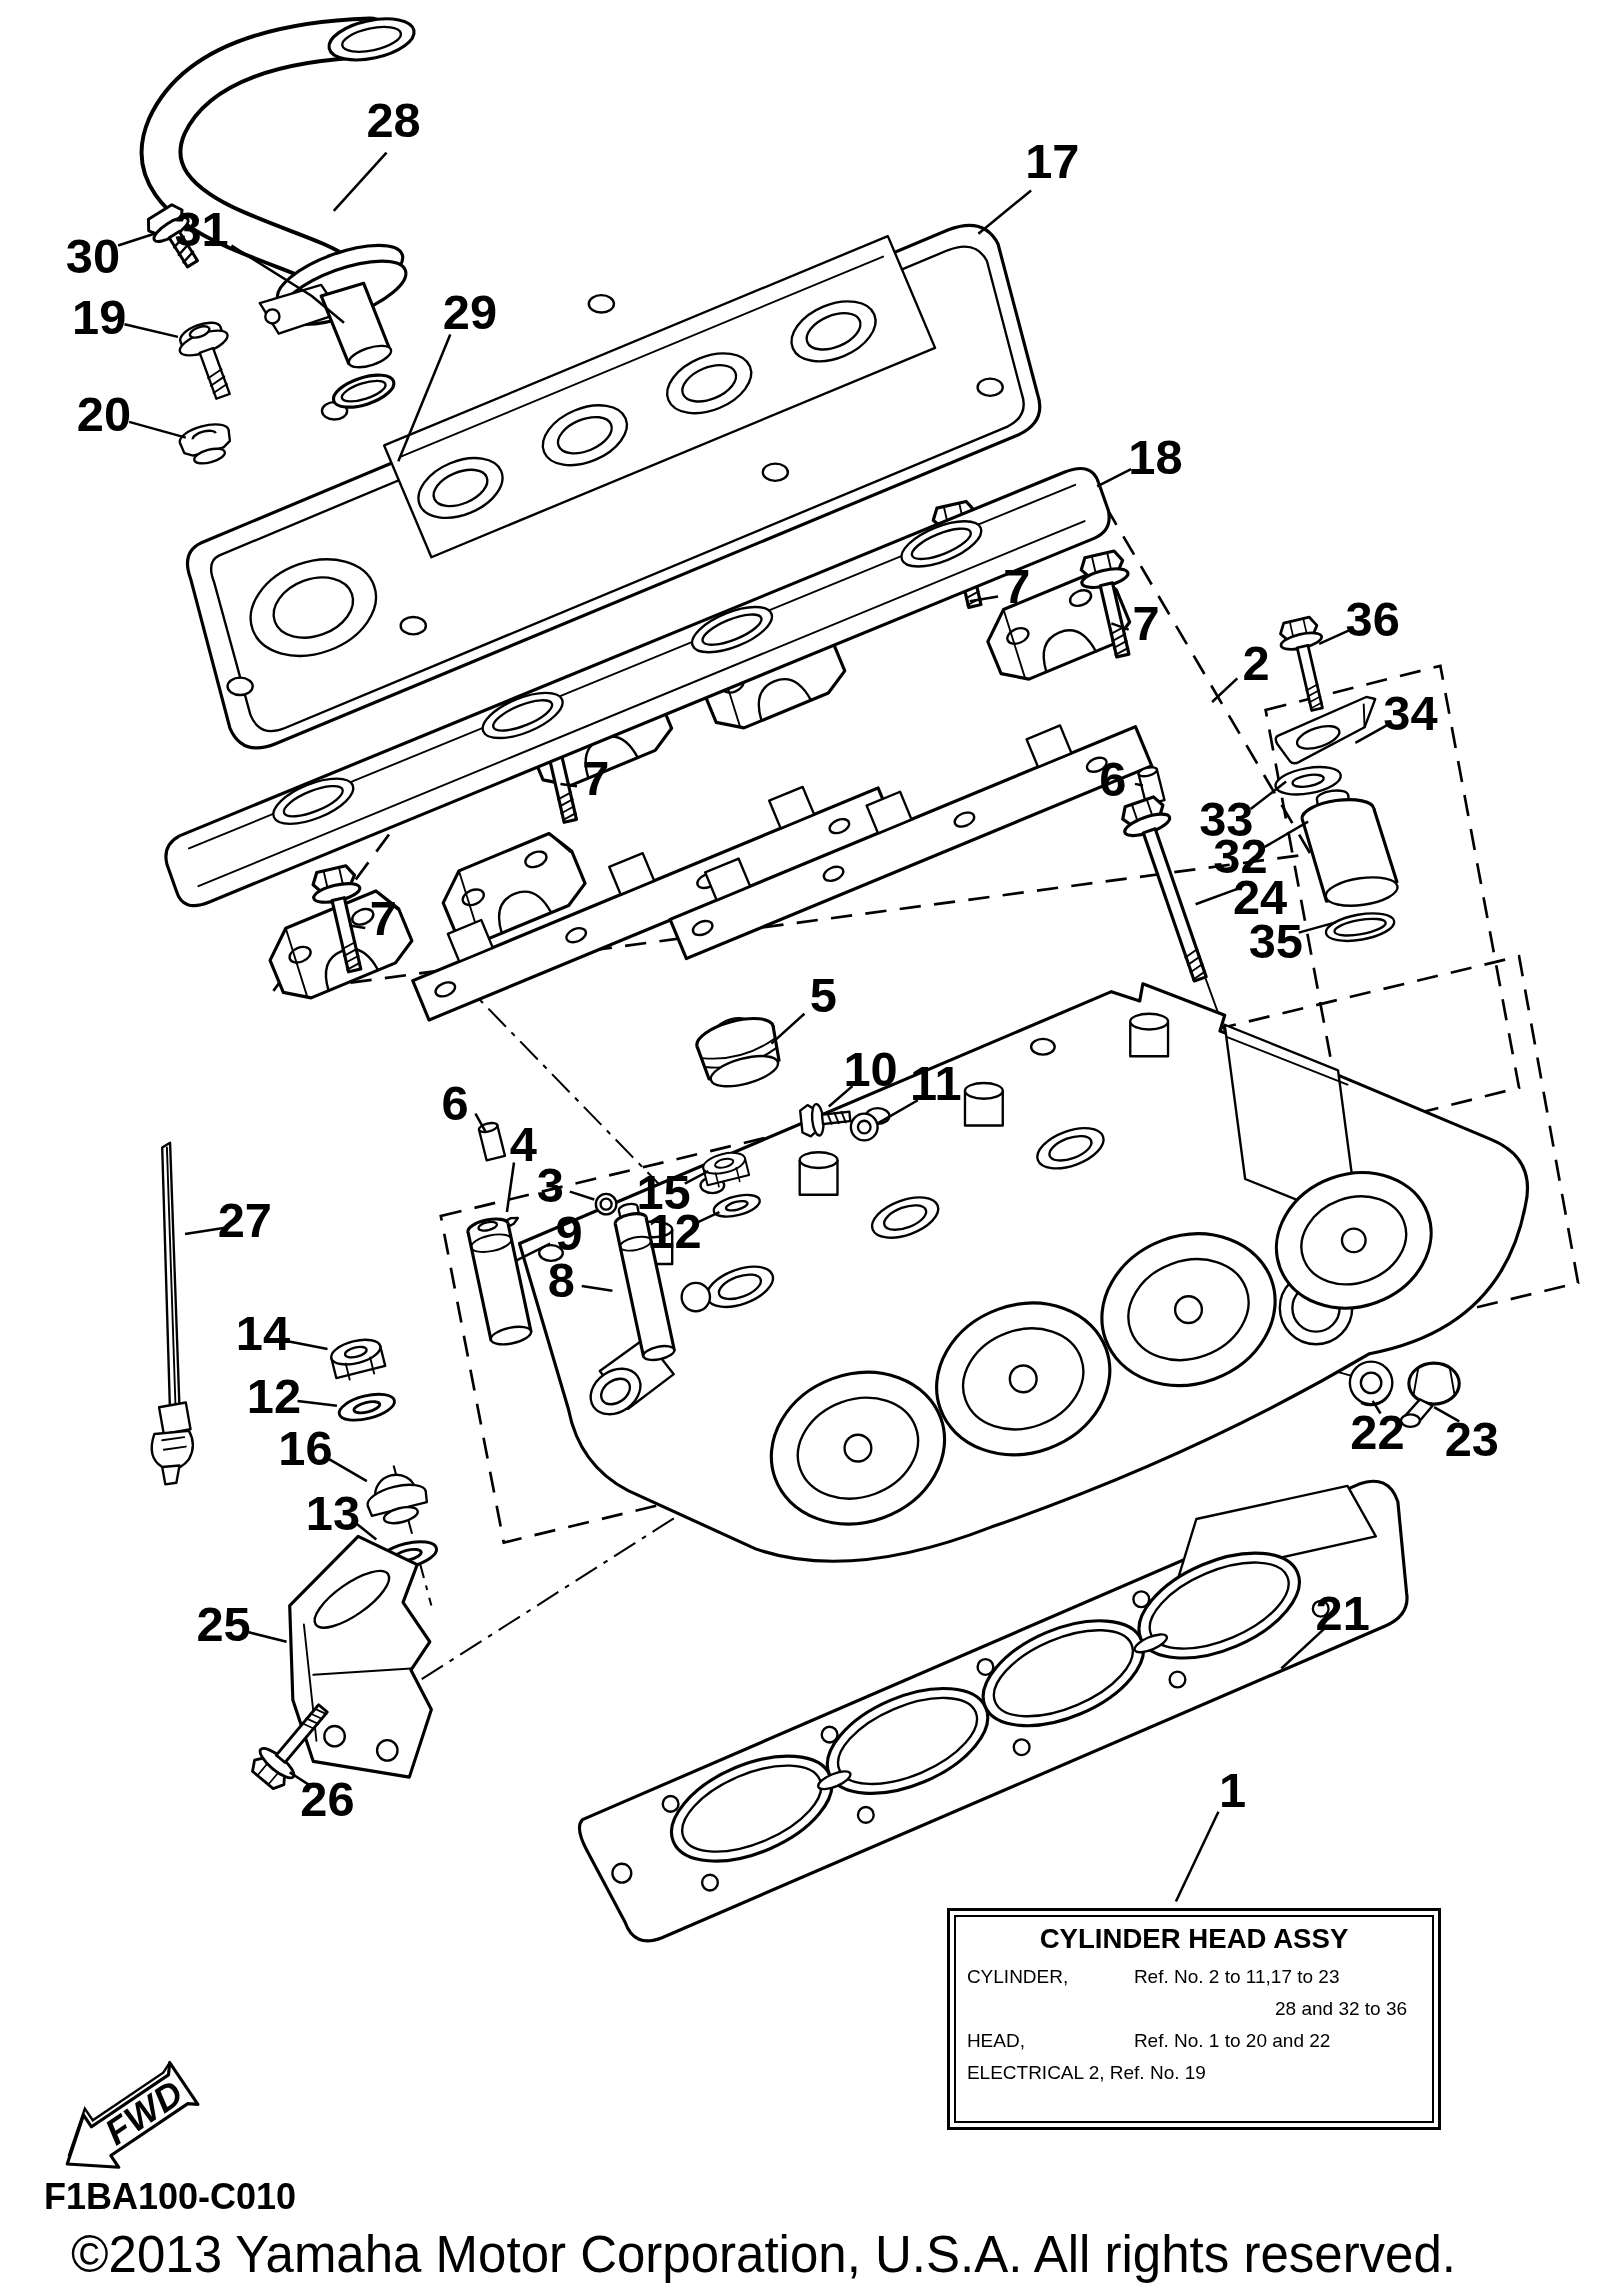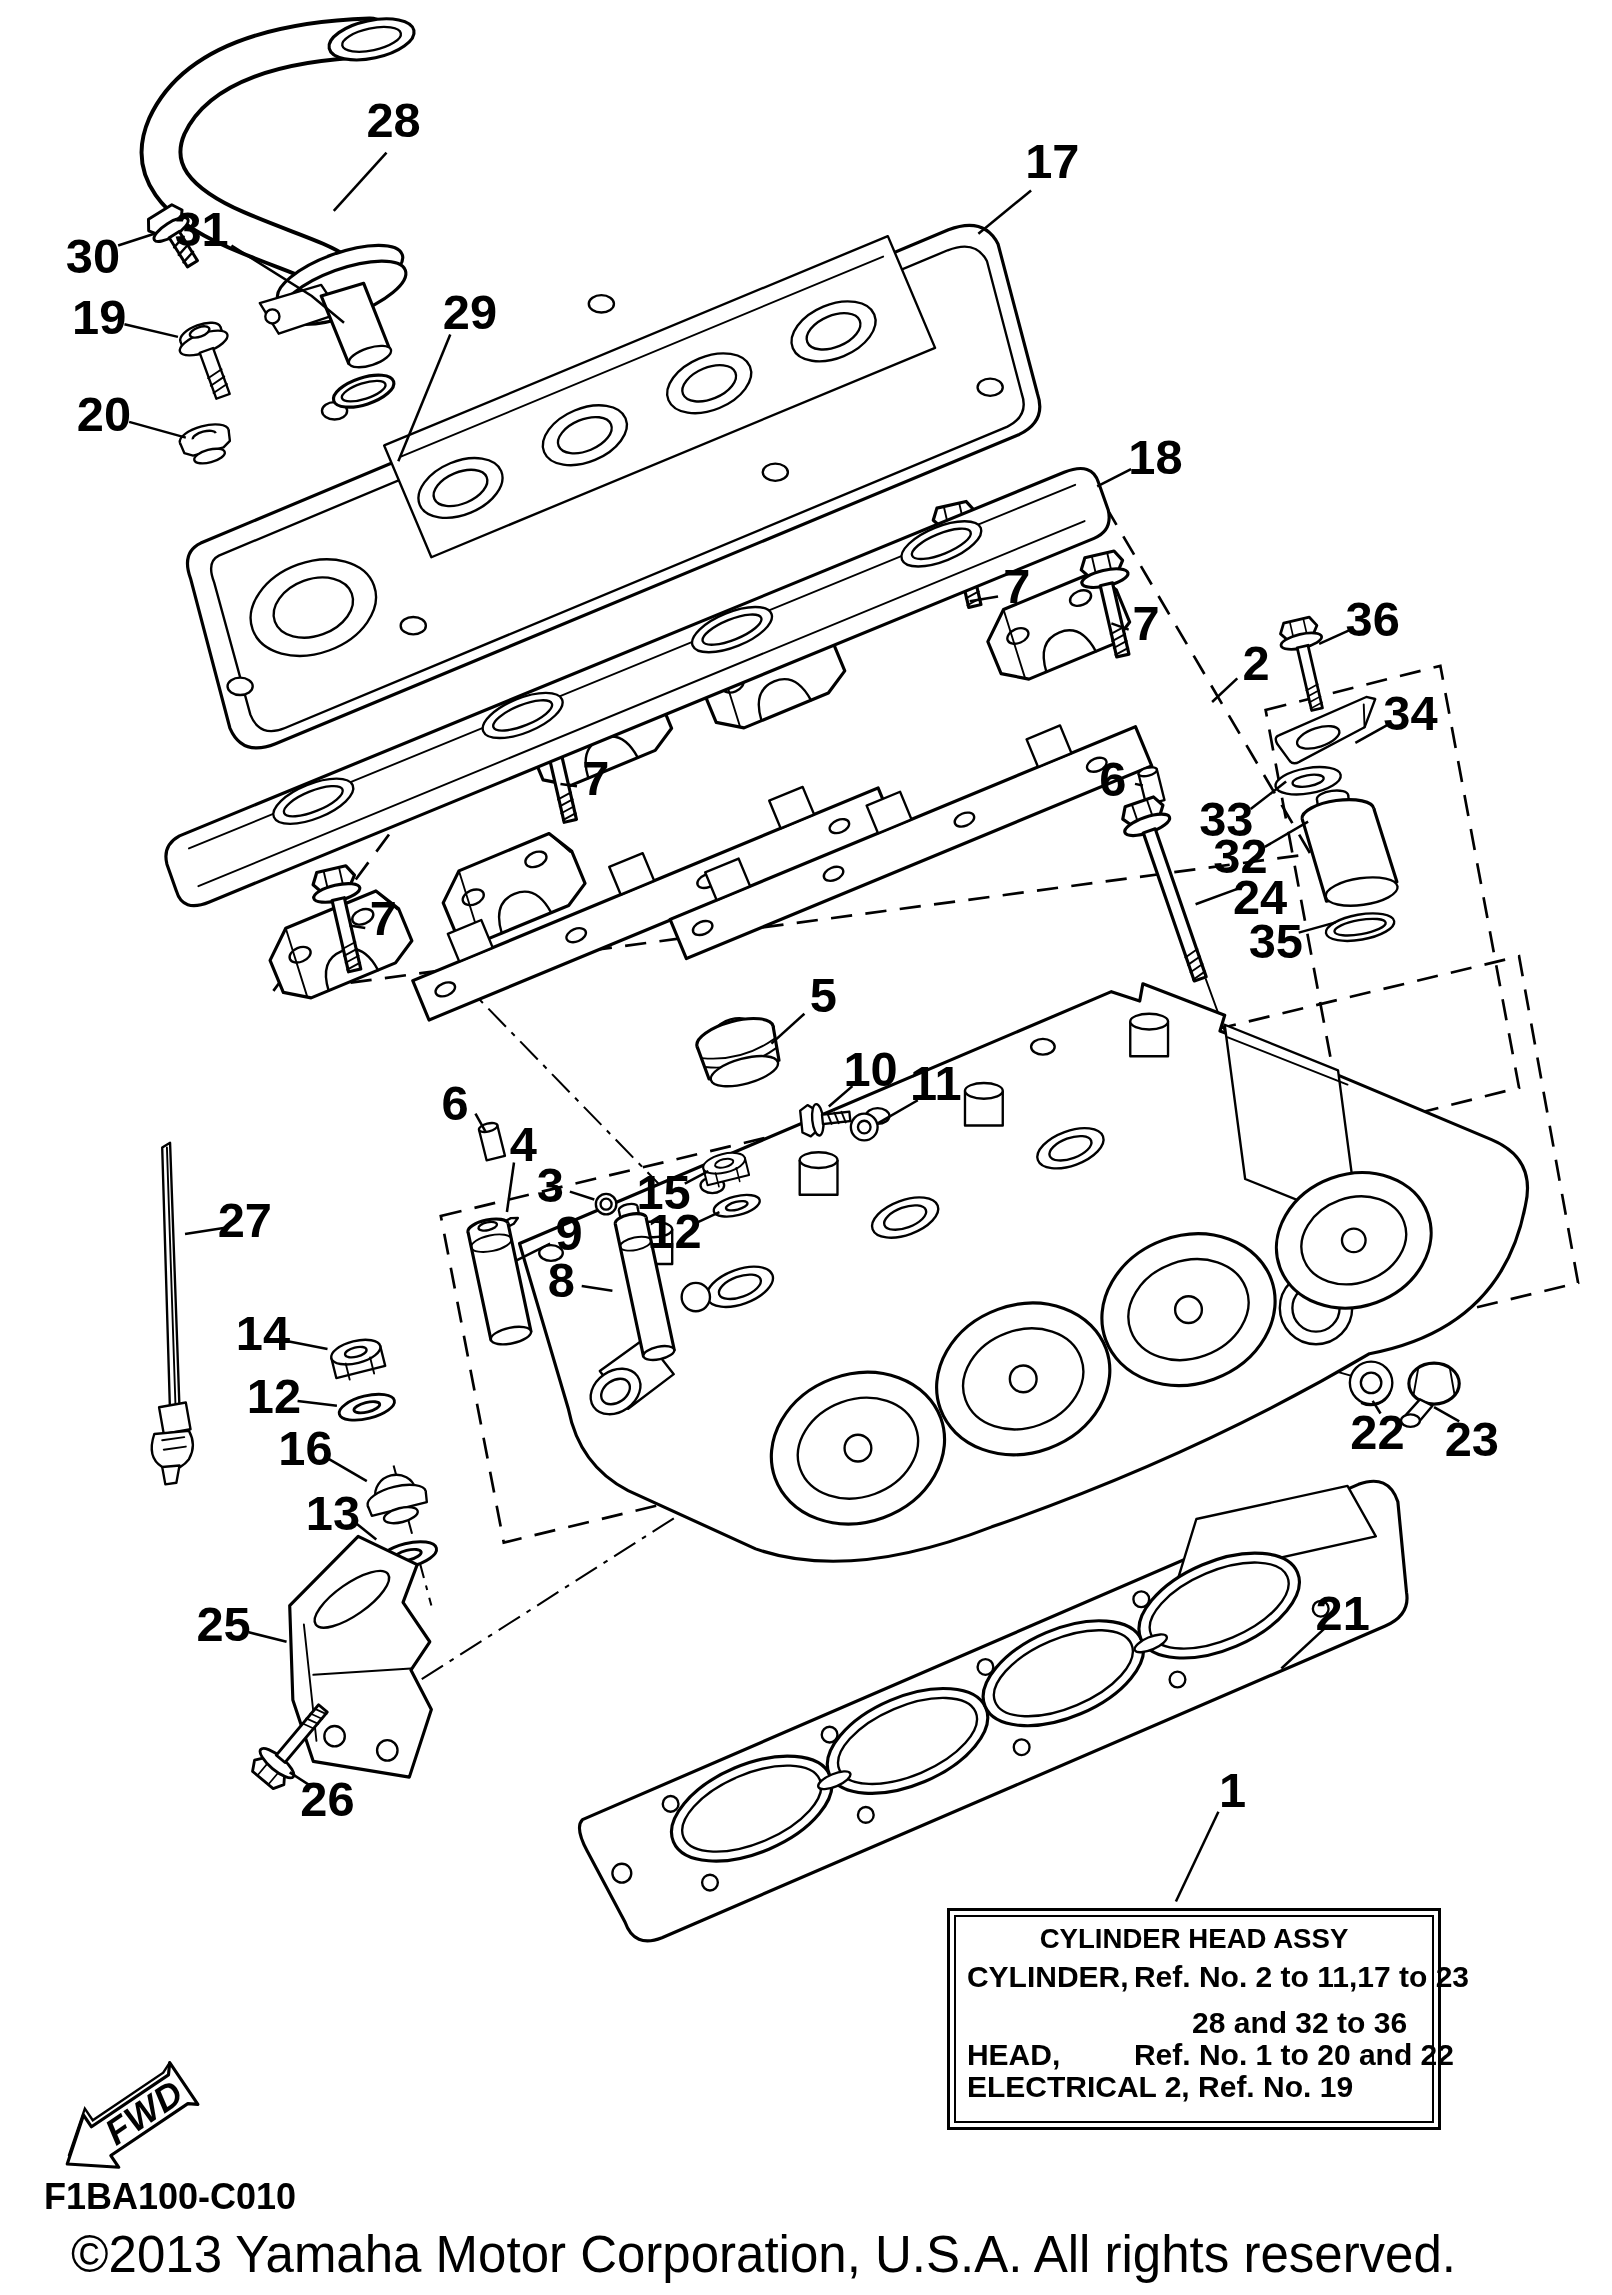--- a/index.html
+++ b/index.html
@@ -14,23 +14,23 @@
   svg .dashdot{stroke:#000;fill:none;stroke-width:2.6;stroke-dasharray:32 10 6 10;}
   svg .callout-text{font-family:"Liberation Sans",sans-serif;font-weight:700;font-size:62px;fill:#000;}
   svg .lead{stroke:#000;stroke-width:3.2;fill:none;}
   svg .fwdtxt{font-family:"Liberation Sans",sans-serif;font-weight:800;font-style:italic;
               font-size:46px;fill:#000;letter-spacing:1px;}
   .info-box{position:absolute;left:947px;top:1908px;width:494px;height:222px;
             border:3.1px solid #000;background:#fff;box-sizing:border-box;}
   .info-inner{position:absolute;inset:3.9px;border:2.4px solid #000;padding:4.7px 11px 3.1px 11px;box-sizing:border-box;}
   .box-title{font-weight:700;font-size:27.6px;text-align:center;letter-spacing:0px;margin-top:1.6px;}
   .box-rows{margin-top:6.3px;}
-  .box-row{font-weight:700;font-size:30px;line-height:32px;display:flex;white-space:pre;}
+  .box-row{font-weight:400;font-size:19px;line-height:32px;display:flex;white-space:pre;}
   .box-row .lab{display:inline-block;width:167px;flex:0 0 auto;}
-  .box-row.right{justify-content:flex-end;padding-right:14px;margin-top:14px;}
+  .box-row.right{justify-content:flex-end;padding-right:14px;}
   .box-row.inline{display:block;}
   .diagram-code{position:absolute;left:44px;top:2176px;font-size:36px;font-weight:700;color:#000;}
   .copyright{position:absolute;left:71px;top:2225px;width:1511px;font-size:51px;font-weight:400;
              color:#000;letter-spacing:0px;white-space:nowrap;}
 </style>
 </head>
 <body>
 
 <div class="page">
 

